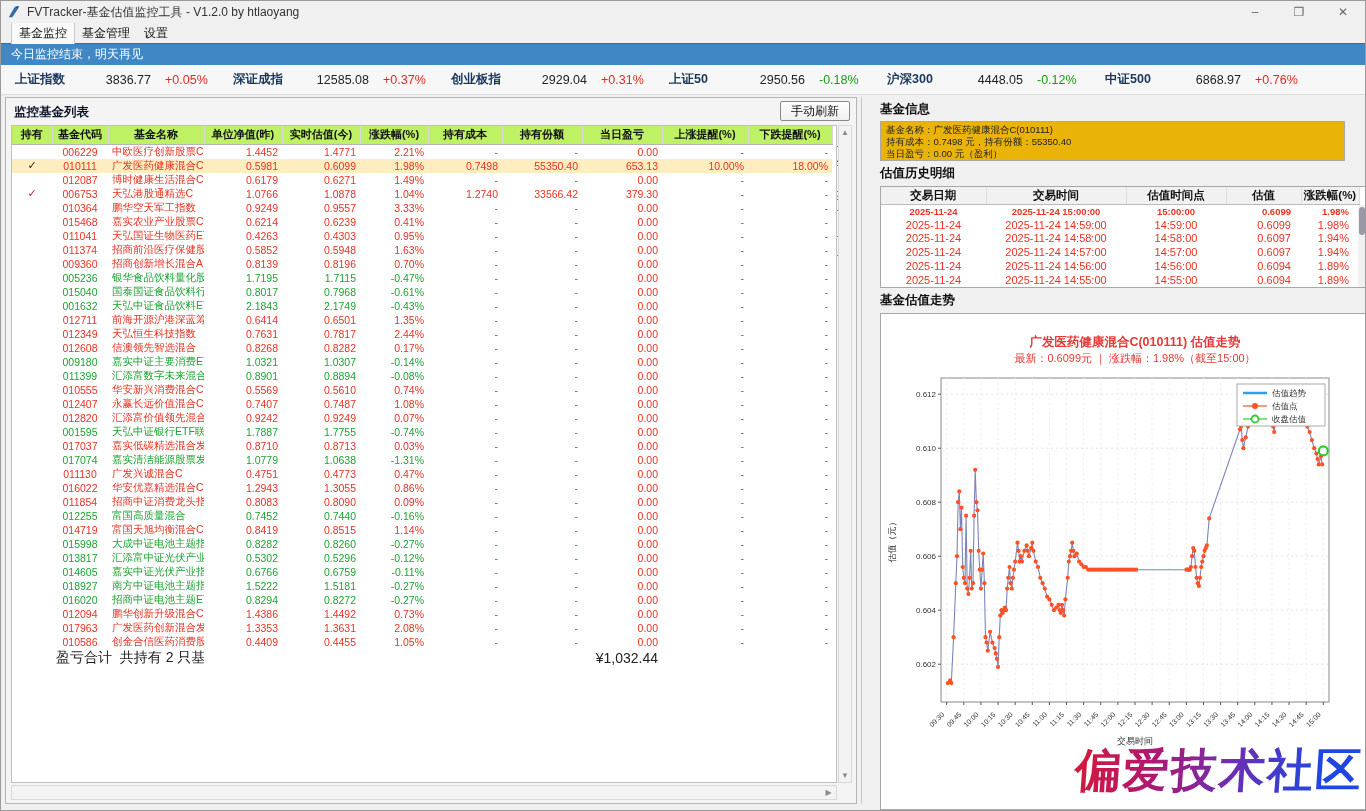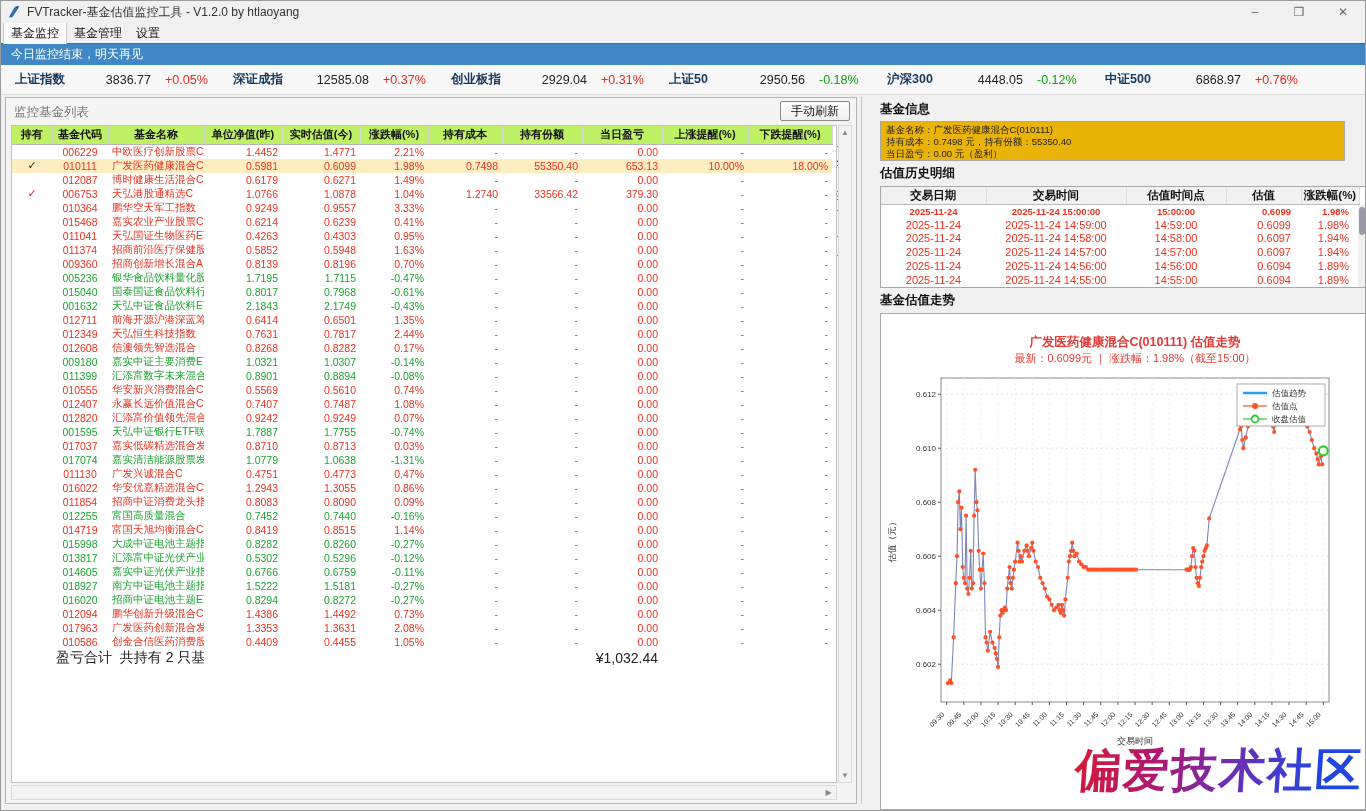--- a/index.html
+++ b/index.html
@@ -8,38 +8,38 @@
 
   
   .titlebar { height:22px; background:#f0f0f0; display:flex; align-items:center; padding-left:6px; position:relative; }
   .app-icon { width:14px; height:14px; margin-right:6px; position:relative; }
   .app-icon svg { width:14px; height:14px; }
   .title-text { font-size:12px; color:#333; }
   .win-controls { position:absolute; right:0; top:0; height:22px; display:flex; }
   .win-btn { width:44px; height:22px; display:flex; align-items:center; justify-content:center; color:#666; font-size:12px; cursor:default; }
 
   
-  .menubar { height:20px; background:#f0f0f0; display:flex; align-items:center; padding-left:2px; }
+  .menubar { height:20px; background:#f0f0f0; display:flex; align-items:center; padding-left:10px; }
   .menu-item { font-size:12px; color:#111; padding:2px 7px; }
   .menu-item.active { background:#fafafa; border:1px solid #c8c8c8; border-bottom:none; }
 
   
   .banner { height:22px; background:#3f87c5; color:#fff; font-size:12px; display:flex; align-items:center; padding-left:10px; border-top:1px solid #2f6ea6; }
 
   
   .ticker { height:30px; background:#f7f7f7; border-bottom:1px solid #ddd; display:flex; align-items:center; padding-left:14px; }
   .tk-item { display:flex; align-items:center; width:218px; }
   .tk-label { font-size:12.5px; font-weight:bold; color:#16365c; width:78px; }
   .tk-val { font-size:12.5px; color:#222; width:72px; text-align:right; padding-right:14px; }
   .tk-chg { font-size:12.5px; width:58px; }
   .up { color:#e8281e; } .down { color:#14a014; }
 
   
   .left-panel { position:absolute; left:4px; top:96px; width:852px; height:707px; border:1px solid #b4b4b4; background:#f4f4f4; }
-  .lp-title { position:absolute; left:8px; top:6px; font-size:12.5px; font-weight:normal; color:#737373; }
+  .lp-title { position:absolute; left:8px; top:6px; font-size:12.5px; font-weight:bold; color:#0f172a; }
   .lp-buttons { position:absolute; right:6px; top:3px; display:flex; gap:25px;flex-direction:column; }
   .btn { min-width:68px; height:20px; font-size:12px; color:#111; background:linear-gradient(#fdfdfd,#f0f0f0); border:1px solid #8a8a8a; border-radius:2px; display:flex; align-items:center; justify-content:center; padding:0 10px; }
 
   .table-wrap { position:absolute; left:5px; top:27px; right:19px; bottom:20px; background:#fff; border:1px solid #c0c0c0; overflow:hidden; }
   table.fund { border-collapse:collapse; table-layout:fixed; width:820px; }
   table.fund th { font-size:11px; font-weight:bold; color:#111; background:#bef264; border-right:1px solid #d8d8d8; border-bottom:1px solid #b5b5b5; height:18px; padding:0 3px; }
   table.fund td { font-size:10.5px; height:13.5px; padding:0 4px; white-space:nowrap; overflow:hidden; }
   .col-held{width:40px;} .col-code{width:56px;} .col-name{width:96px;} .col-nav{width:78px;} .col-est{width:78px;}
   .col-chg{width:68px;} .col-cost{width:74px;} .col-sh{width:80px;} .col-pnl{width:80px;} .col-up{width:86px;} .col-dn{width:84px;}
   td.c { text-align:center; } td.l { text-align:left; } td.r { text-align:right; }

